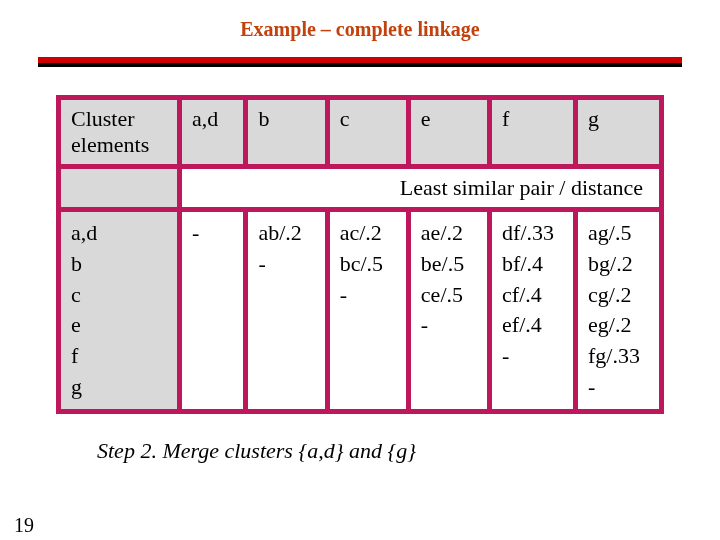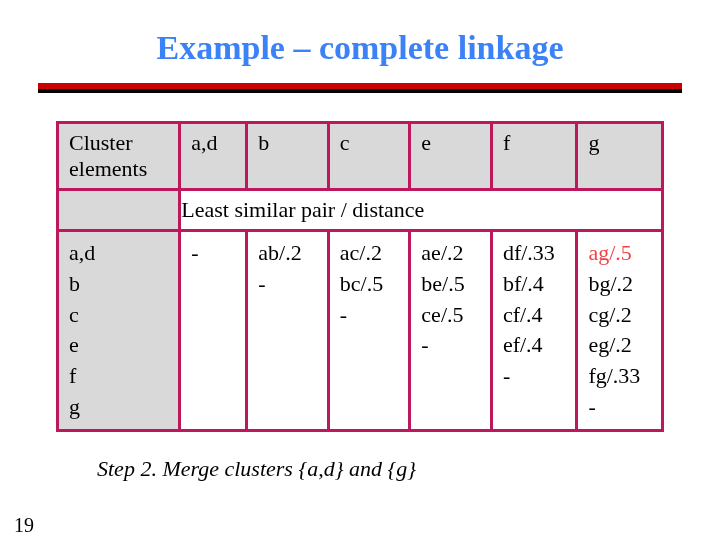--- a/index.html
+++ b/index.html
@@ -11,25 +11,25 @@
     font-family: "Times New Roman", Times, serif;
     color: #000;
   }
   .slide {
     position: relative;
     width: 720px;
     height: 540px;
     box-sizing: border-box;
   }
   .title {
-    color: #3b82f6;
+    color: #c2410c;
     font-weight: bold;
-    font-size: 34px;
+    font-size: 20px;
     text-align: center;
-    padding-top: 29px;
+    padding-top: 18px;
     padding-bottom: 10px;
   }
   .rule {
     position: relative;
     margin: 6px 38px 0 38px;
     height: 10px;
   }
   .rule .red {
     position: absolute; left:0; right:0; top:0; height:6px; background:#cc0000;
   }
@@ -38,40 +38,40 @@
   }
   .tablewrap {
     margin: 28px 56px 0 56px;
   }
   table.matrix {
     border-collapse: collapse;
     width: 100%;
     font-size: 22px;
   }
   table.matrix td, table.matrix th {
-    border: 3px solid #be185d;
+    border: 5px solid #be185d;
     padding: 6px 10px;
     text-align: left;
     vertical-align: top;
     font-weight: normal;
   }
   table.matrix th {
     background: #d9d9d9;
   }
   table.matrix .row-head {
     background: #d9d9d9;
     width: 118px;
   }
   table.matrix .subhead {
-    text-align: left;
+    text-align: right;
     font-size: 22px;
     padding-left: 0; padding-right: 16px;
   }
   .cell-line { display:block; line-height:1.4; }
-  .highlight { color:#ef4444; }
+  .highlight { color:#000000; }
   .step {
     margin: 24px 0 0 97px;
     font-style: italic;
     font-size: 22px;
   }
   .pagenum {
     position: absolute;
     left: 14px;
     bottom: 3px;
     font-size: 20px;

